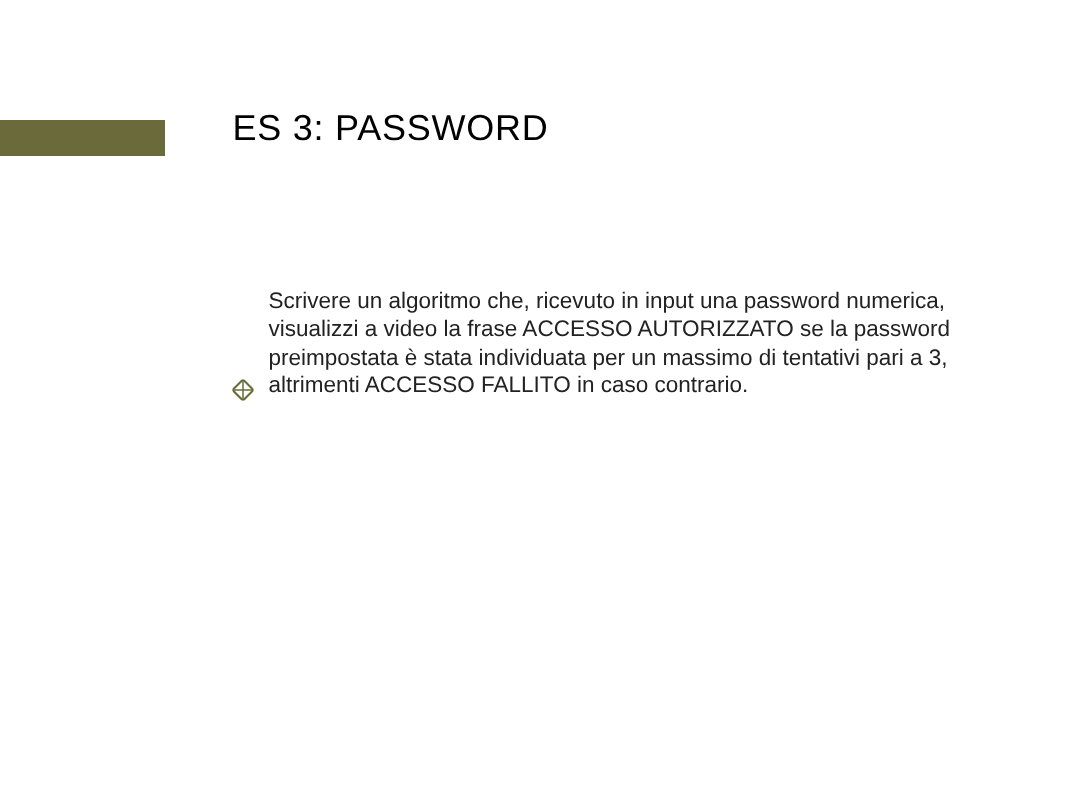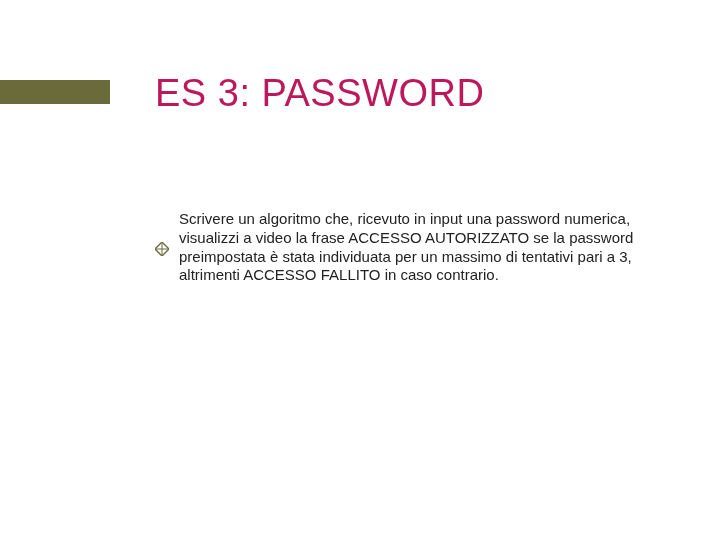--- a/index.html
+++ b/index.html
@@ -16,32 +16,32 @@
     top: 80px;
     left: 0;
     width: 110px;
     height: 24px;
     background: #6a6a3a;
   }
   .title {
     position: absolute;
     top: 72px;
     left: 155px;
-    font-size: 38px;
+    font-size: 24px;
     font-weight: 400;
-    color: #be185d;
+    color: #000000;
     letter-spacing: 0.5px;
   }
   .bullet-row {
     position: absolute;
-    top: 210px;
+    top: 192px;
     left: 155px;
     width: 480px;
     display: flex;
-    align-items: center;
+    align-items: flex-end;
   }
   .bullet-icon {
     flex: 0 0 auto;
     width: 14px;
     height: 14px;
     margin-top: 2px;
     margin-right: 10px;
     color: #6a6a3a;
   }
   .bullet-icon svg { display: block; }

